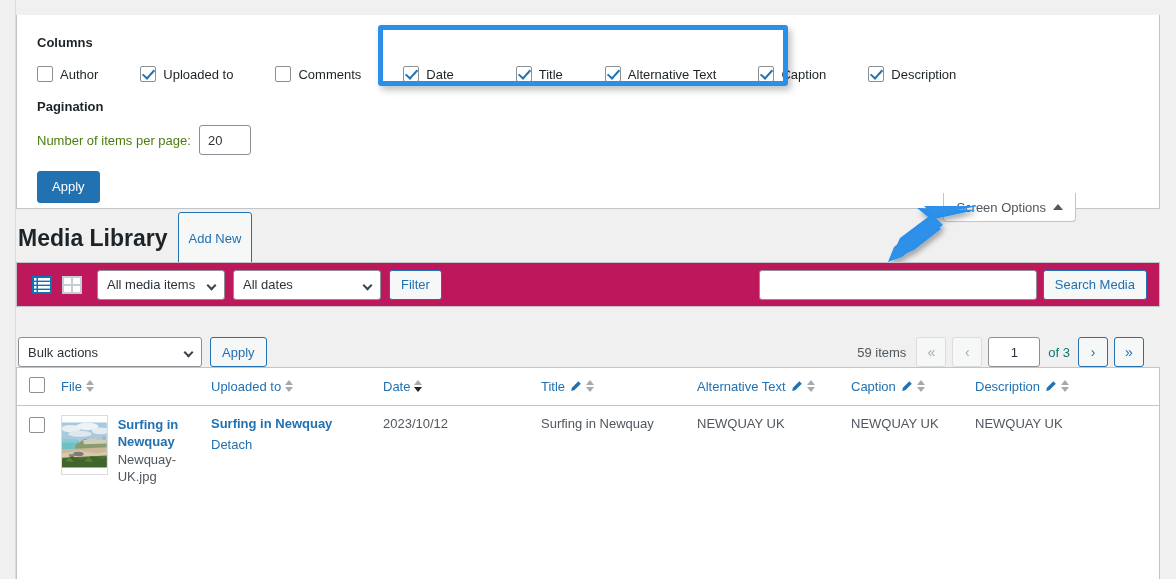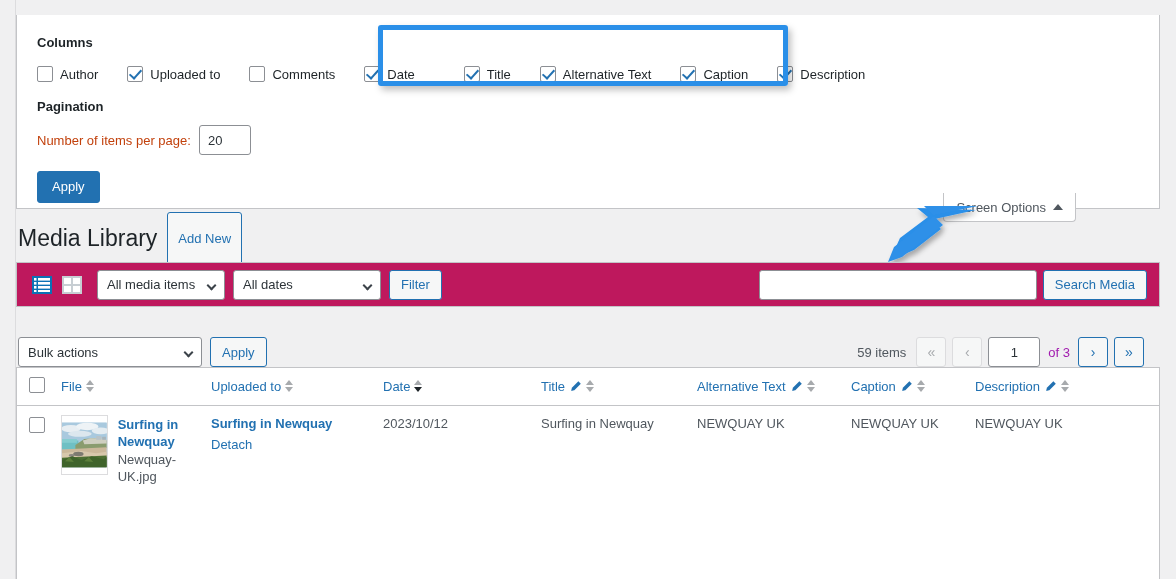--- a/index.html
+++ b/index.html
@@ -22,40 +22,40 @@
   
   .screen-options-panel {
     position: absolute; left: 16px; top: -1px; width: 1144px; height: 194px;
     background: #ffffff; border: 1px solid #c3c4c7; border-top: none; margin-top: 16px;
   }
   .so-inner { padding: 12px 20px 0 20px; }
   .so-heading {
     font-size: 13px; font-weight: bold; color: #1d2327;
     margin: 7px 0 9px 0; line-height: 1.4;
   }
-  .col-row { display: flex; align-items: center; gap: 4px; height: 26px; }
+  .col-row { display: flex; align-items: center; gap: 17px; height: 26px; }
   .cb-label {
     display: inline-flex; align-items: center; gap: 7px;
     font-size: 13px; color: #1d2327; margin-right: 25px; white-space: nowrap;
     line-height: 1;
   }
   .cb {
     width: 16px; height: 16px; min-width: 16px;
     border: 1px solid #8c8f94; border-radius: 2px; background: #fff;
     position: relative; display: inline-block;
   }
   .cb.checked::after {
     content: ""; position: absolute; left: 4px; top: 0px;
     width: 5px; height: 10px; border: solid #2271b1;
     border-width: 0 2px 2px 0; transform: rotate(42deg);
   }
   .pagination-row {
     display: flex; align-items: center; gap: 8px; margin-top: 3px;
   }
-  .pg-label { font-size: 13px; color: #c2410c; }
+  .pg-label { font-size: 13px; color: #4d7c0f; }
   .num-input {
     width: 52px; height: 30px; border: 1px solid #8c8f94; border-radius: 3px;
     background: #fff; font-size: 13px; color: #2c3338; padding: 0 8px;
     font-family: "Liberation Sans", sans-serif;
   }
   .btn-primary {
     margin-top: 16px; display: inline-block;
     background: #2271b1; color: #fff; border: 1px solid #2271b1; border-radius: 3px;
     font-size: 13px; padding: 7px 14px; cursor: pointer; line-height: 1.2;
     font-family: "Liberation Sans", sans-serif;
@@ -84,21 +84,21 @@
   }
 
   
   .arrow-anno { position: absolute; left: 884px; top: 206px; width: 96px; height: 56px; }
 
   
   .page-title-wrap {
     position: absolute; left: 18px; top: 212px;
     display: flex; align-items: center; gap: 10px;
   }
-  .page-title { font-size: 23px; font-weight: normal; color: #1d2327; line-height: 1.3; text-align: right; }
+  .page-title { font-size: 23px; font-weight: bold; color: #1d2327; line-height: 1.3; text-align: right; }
   .add-new-btn {
     border: 1px solid #2271b1; color: #2271b1; background: #f6f7f7;
     border-radius: 3px; font-size: 13px; padding: 17px 10px; cursor: pointer;
     font-family: "Liberation Sans", sans-serif; line-height: 1.4;
   }
 
   
   .toolbar {
     position: absolute; left: 16px; top: 262px; width: 1144px; height: 45px;
     background: #be185d; border: 1px solid #c3c4c7;
@@ -146,21 +146,21 @@
     background: #f6f7f7; color: #a7aaad; font-size: 14px;
     display: inline-flex; align-items: center; justify-content: center; cursor: default;
     font-family: "Liberation Sans", sans-serif;
   }
   .pg-btn.active { border-color: #2271b1; color: #2271b1; background: #f6f7f7; cursor: pointer; }
   .pg-cur {
     width: 52px; height: 30px; border: 1px solid #8c8f94; border-radius: 3px;
     background: #fff; text-align: center; font-size: 13px; color: #2c3338;
     font-family: "Liberation Sans", sans-serif;
   }
-  .pg-of { font-size: 13px; color: #a21caf; margin: 0 2px; }
+  .pg-of { font-size: 13px; color: #0f766e; margin: 0 2px; }
 
   
   .table-wrap {
     position: absolute; left: 16px; top: 367px; width: 1144px; height: 212px;
     background: #fff; border: 1px solid #c3c4c7; border-bottom: none;
   }
   table.media { width: 100%; border-collapse: collapse; table-layout: fixed; }
   table.media th {
     height: 37px; padding: 0; text-align: left; vertical-align: middle;
     border-bottom: 1px solid #c3c4c7; font-weight: normal;

